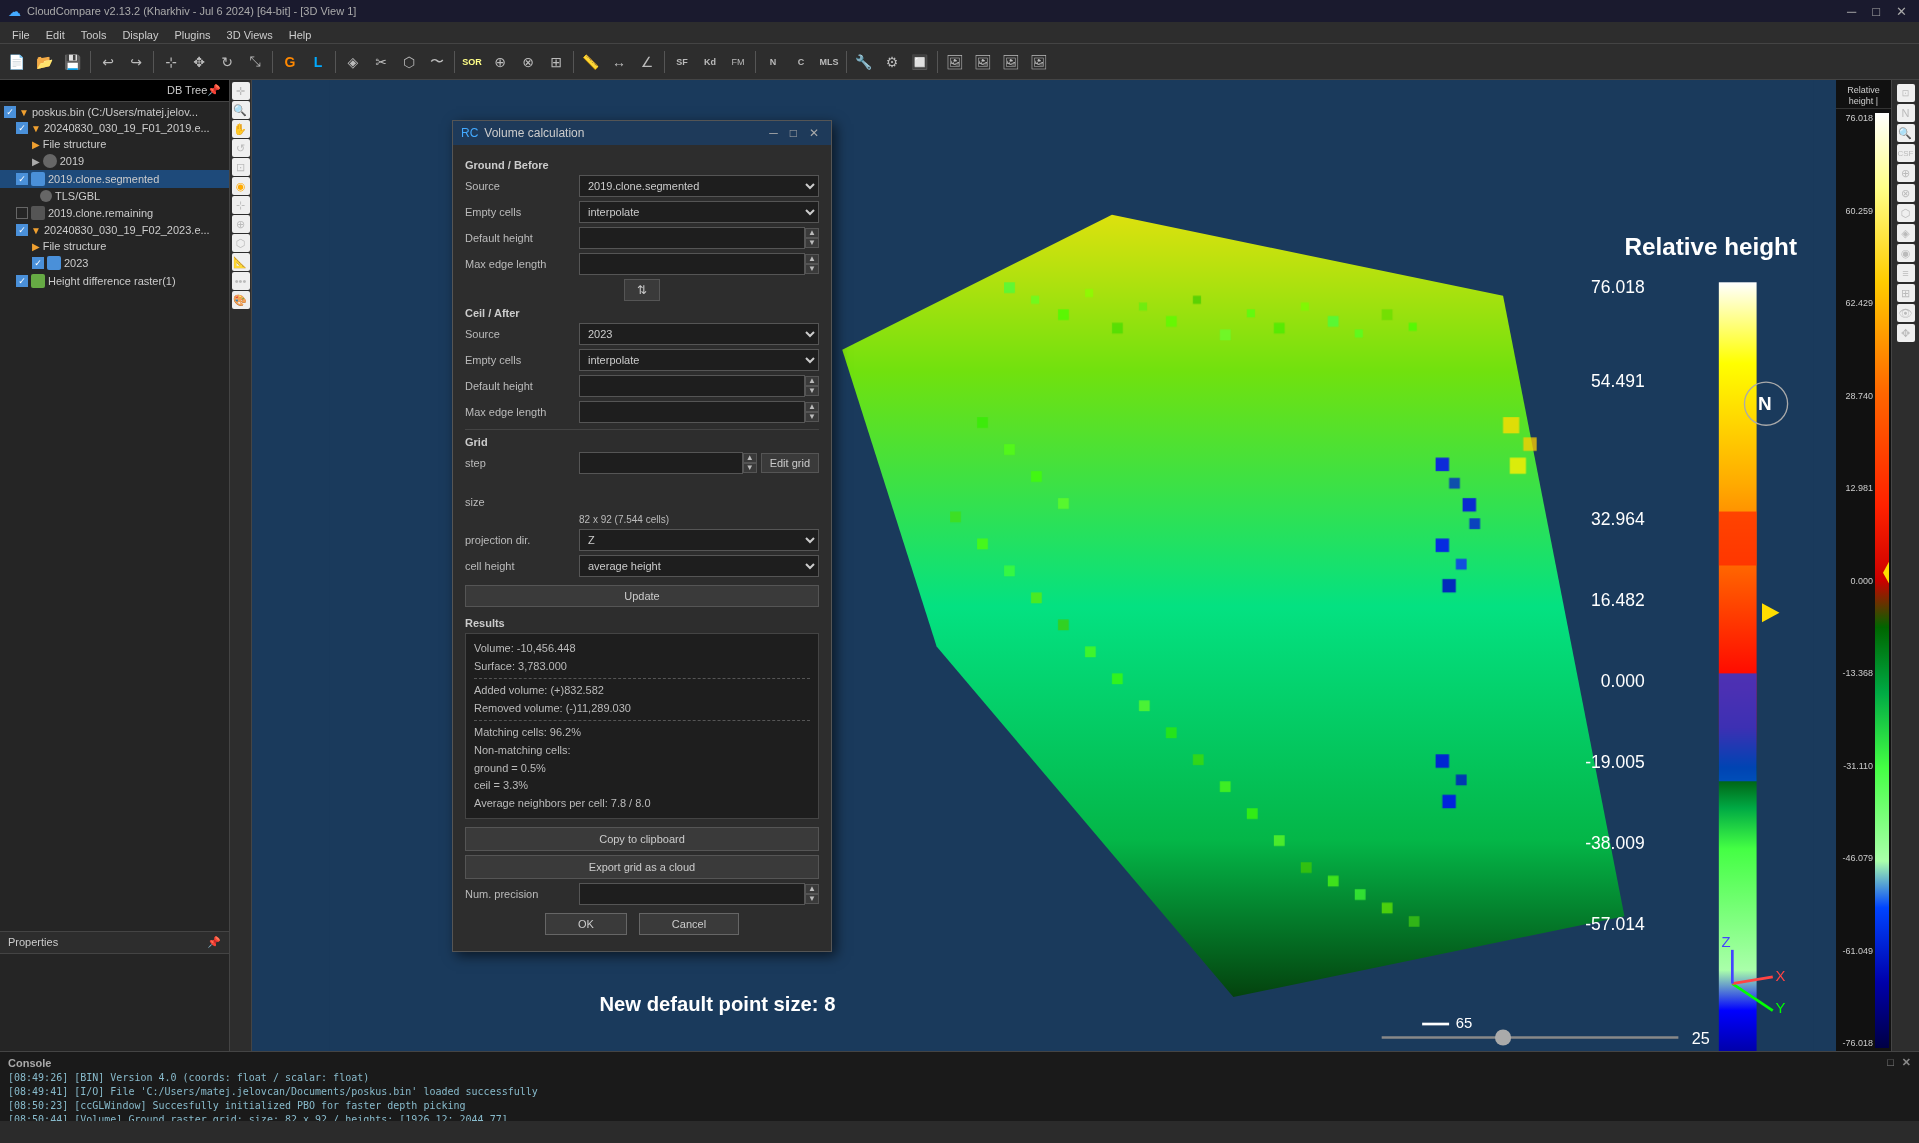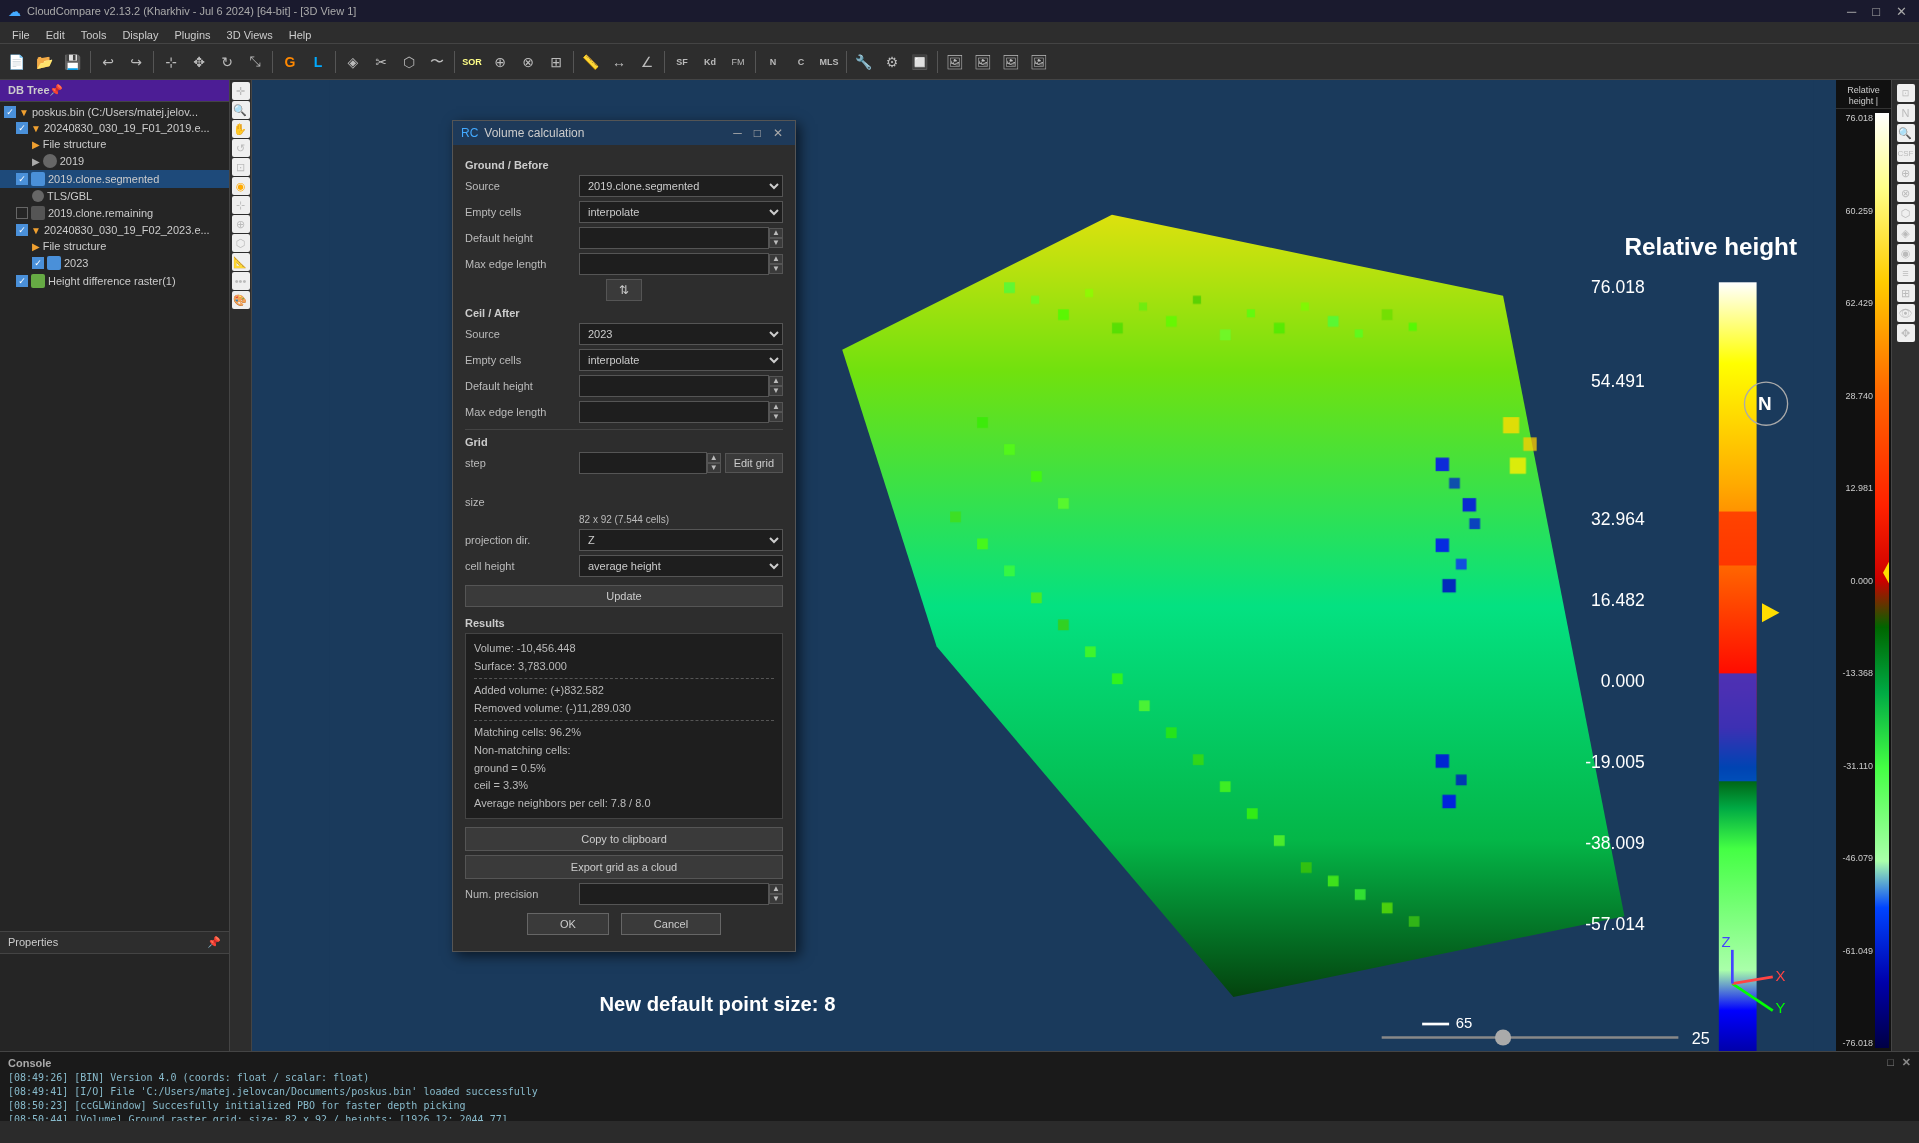--- a/index.html
+++ b/index.html
@@ -17,21 +17,21 @@
     
     #toolbar { background: #2d2d2d; height: 36px; display: flex; align-items: center; padding: 2px 4px; border-bottom: 1px solid #444; gap: 2px; flex-wrap: nowrap; overflow: hidden; }
     .tb-btn { width: 26px; height: 26px; background: transparent; border: 1px solid transparent; cursor: pointer; display: flex; align-items: center; justify-content: center; color: #bbb; font-size: 14px; border-radius: 2px; }
     .tb-sep { width: 1px; height: 22px; background: #555; margin: 0 2px; }
 
     
     #main { display: flex; height: calc(1143px - 22px - 22px - 36px - 22px - 70px); }
 
     
     #left-panel { width: 230px; background: #252525; border-right: 1px solid #444; display: flex; flex-direction: column; }
-    #db-tree-header { background: #4c1d95; padding: 4px 8px; font-size: 11px; font-weight: bold; color: #ccc; display: flex; justify-content: flex-start; border-bottom: 1px solid #444; }
+    #db-tree-header { background: #000000; padding: 4px 8px; font-size: 11px; font-weight: normal; color: #ccc; display: flex; justify-content: flex-end; border-bottom: 1px solid #444; }
     #db-tree { flex: 1; overflow-y: auto; padding: 2px 0; }
     .tree-item { display: flex; align-items: center; padding: 2px 4px; cursor: pointer; white-space: nowrap; font-size: 11px; }
     .tree-item.selected { background: #1e4a7a; }
     .tree-icon { margin-right: 3px; font-size: 10px; }
     .check-box { width: 12px; height: 12px; border: 1px solid #666; margin-right: 3px; display: inline-flex; align-items: center; justify-content: center; font-size: 9px; flex-shrink: 0; }
     .check-box.checked { background: #4a90d9; border-color: #4a90d9; color: white; }
     .folder-icon { color: #f0a030; margin-right: 3px; }
 
     #properties-panel { height: 120px; background: #252525; border-top: 1px solid #444; }
     #prop-header { background: #2d2d2d; padding: 4px 8px; font-size: 11px; font-weight: normal; display: flex; justify-content: space-between; border-bottom: 1px solid #444; }
@@ -41,21 +41,21 @@
     .vtb-btn { width: 18px; height: 18px; display: flex; align-items: center; justify-content: center; cursor: pointer; color: #bbb; font-size: 11px; border: 1px solid transparent; border-radius: 2px; }
 
     
     #center { flex: 1; position: relative; background: #1a3a5c; overflow: hidden; }
 
     
     #right-toolbar { width: 28px; background: #2d2d2d; border-left: 1px solid #444; display: flex; flex-direction: column; align-items: center; padding: 4px 0; gap: 2px; }
 
     
     #dialog-overlay { position: absolute; top: 0; left: 0; right: 0; bottom: 0; z-index: 100; }
-    #dialog { position: absolute; top: 40px; left: 200px; width: 344px; background: #2d2d2d; border: 1px solid #555; box-shadow: 4px 4px 12px rgba(0,0,0,0.6); }
+    #dialog { position: absolute; top: 40px; left: 200px; width: 380px; background: #2d2d2d; border: 1px solid #555; box-shadow: 4px 4px 12px rgba(0,0,0,0.6); }
     #dialog-titlebar { background: #1e3a5a; padding: 5px 8px; display: flex; align-items: center; justify-content: space-between; font-size: 12px; color: #ccc; }
     #dialog-titlebar .dlg-title { display: flex; align-items: center; gap: 6px; }
     #dialog-titlebar .dlg-controls { display: flex; gap: 4px; }
     #dialog-titlebar .dlg-ctrl { cursor: pointer; padding: 0 4px; color: #aaa; }
     #dialog-body { padding: 8px 12px; }
     .section-header { font-size: 11px; font-weight: bold; color: #ccc; margin: 6px 0 4px 0; }
     .form-row { display: flex; align-items: center; margin-bottom: 4px; gap: 4px; }
     .form-label { width: 110px; font-size: 11px; color: #bbb; text-align: left; flex-shrink: 0; }
     .form-select { flex: 1; background: #1e1e1e; border: 1px solid #555; color: #ccc; font-size: 11px; padding: 2px 4px; height: 22px; }
     .form-spinner { display: flex; align-items: center; }
@@ -193,21 +193,21 @@
         <span style="width:14px;height:14px;background:#666;border-radius:50%;display:inline-block;margin-right:3px;"></span>
         <span>2019</span>
       </div>
 
       <div class="tree-item selected" style="padding-left:16px;">
         <div class="check-box checked">✓</div>
         <span style="width:14px;height:14px;background:#4a90d9;border-radius:2px;display:inline-block;margin-right:3px;"></span>
         <span>2019.clone.segmented</span>
       </div>
 
-      <div class="tree-item" style="padding-left:32px;align-items:flex-end;">
+      <div class="tree-item" style="padding-left:40px;align-items:flex-end;">
         <span style="width:12px;height:12px;background:#666;border-radius:50%;display:inline-block;margin-right:3px;"></span>
         <span>TLS/GBL</span>
       </div>
 
       <div class="tree-item" style="padding-left:16px;">
         <div class="check-box"></div>
         <span style="width:14px;height:14px;background:#555;border-radius:2px;display:inline-block;margin-right:3px;"></span>
         <span>2019.clone.remaining</span>
       </div>
 

